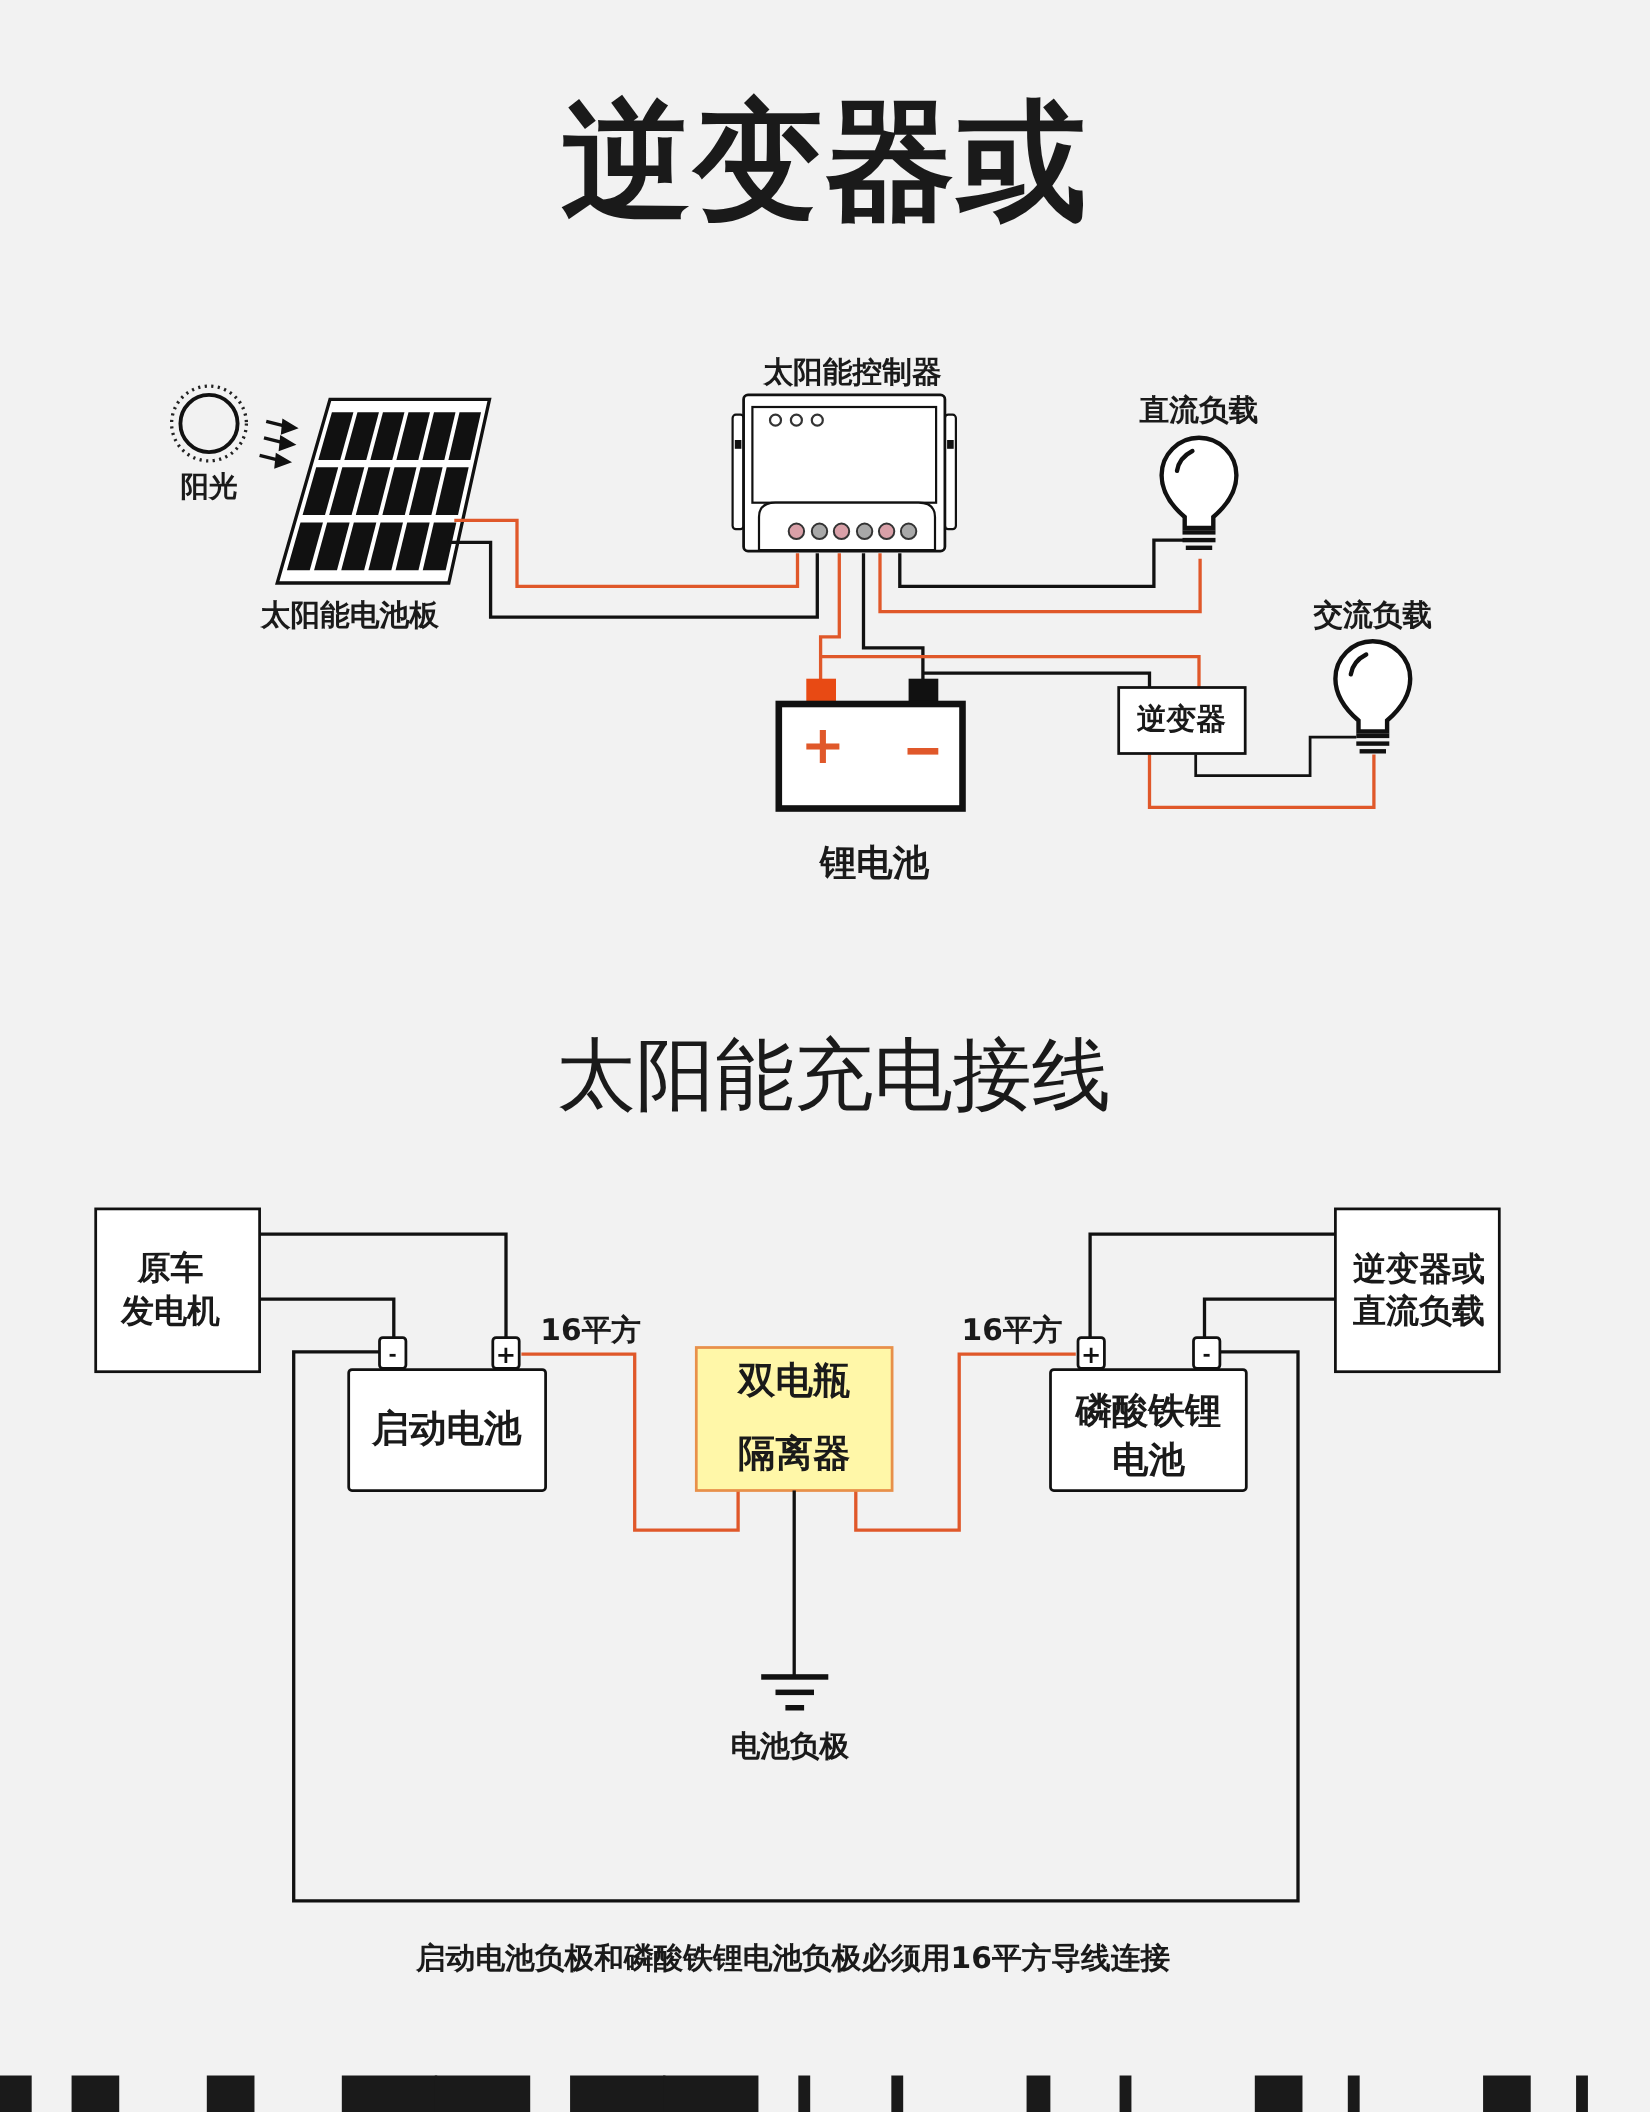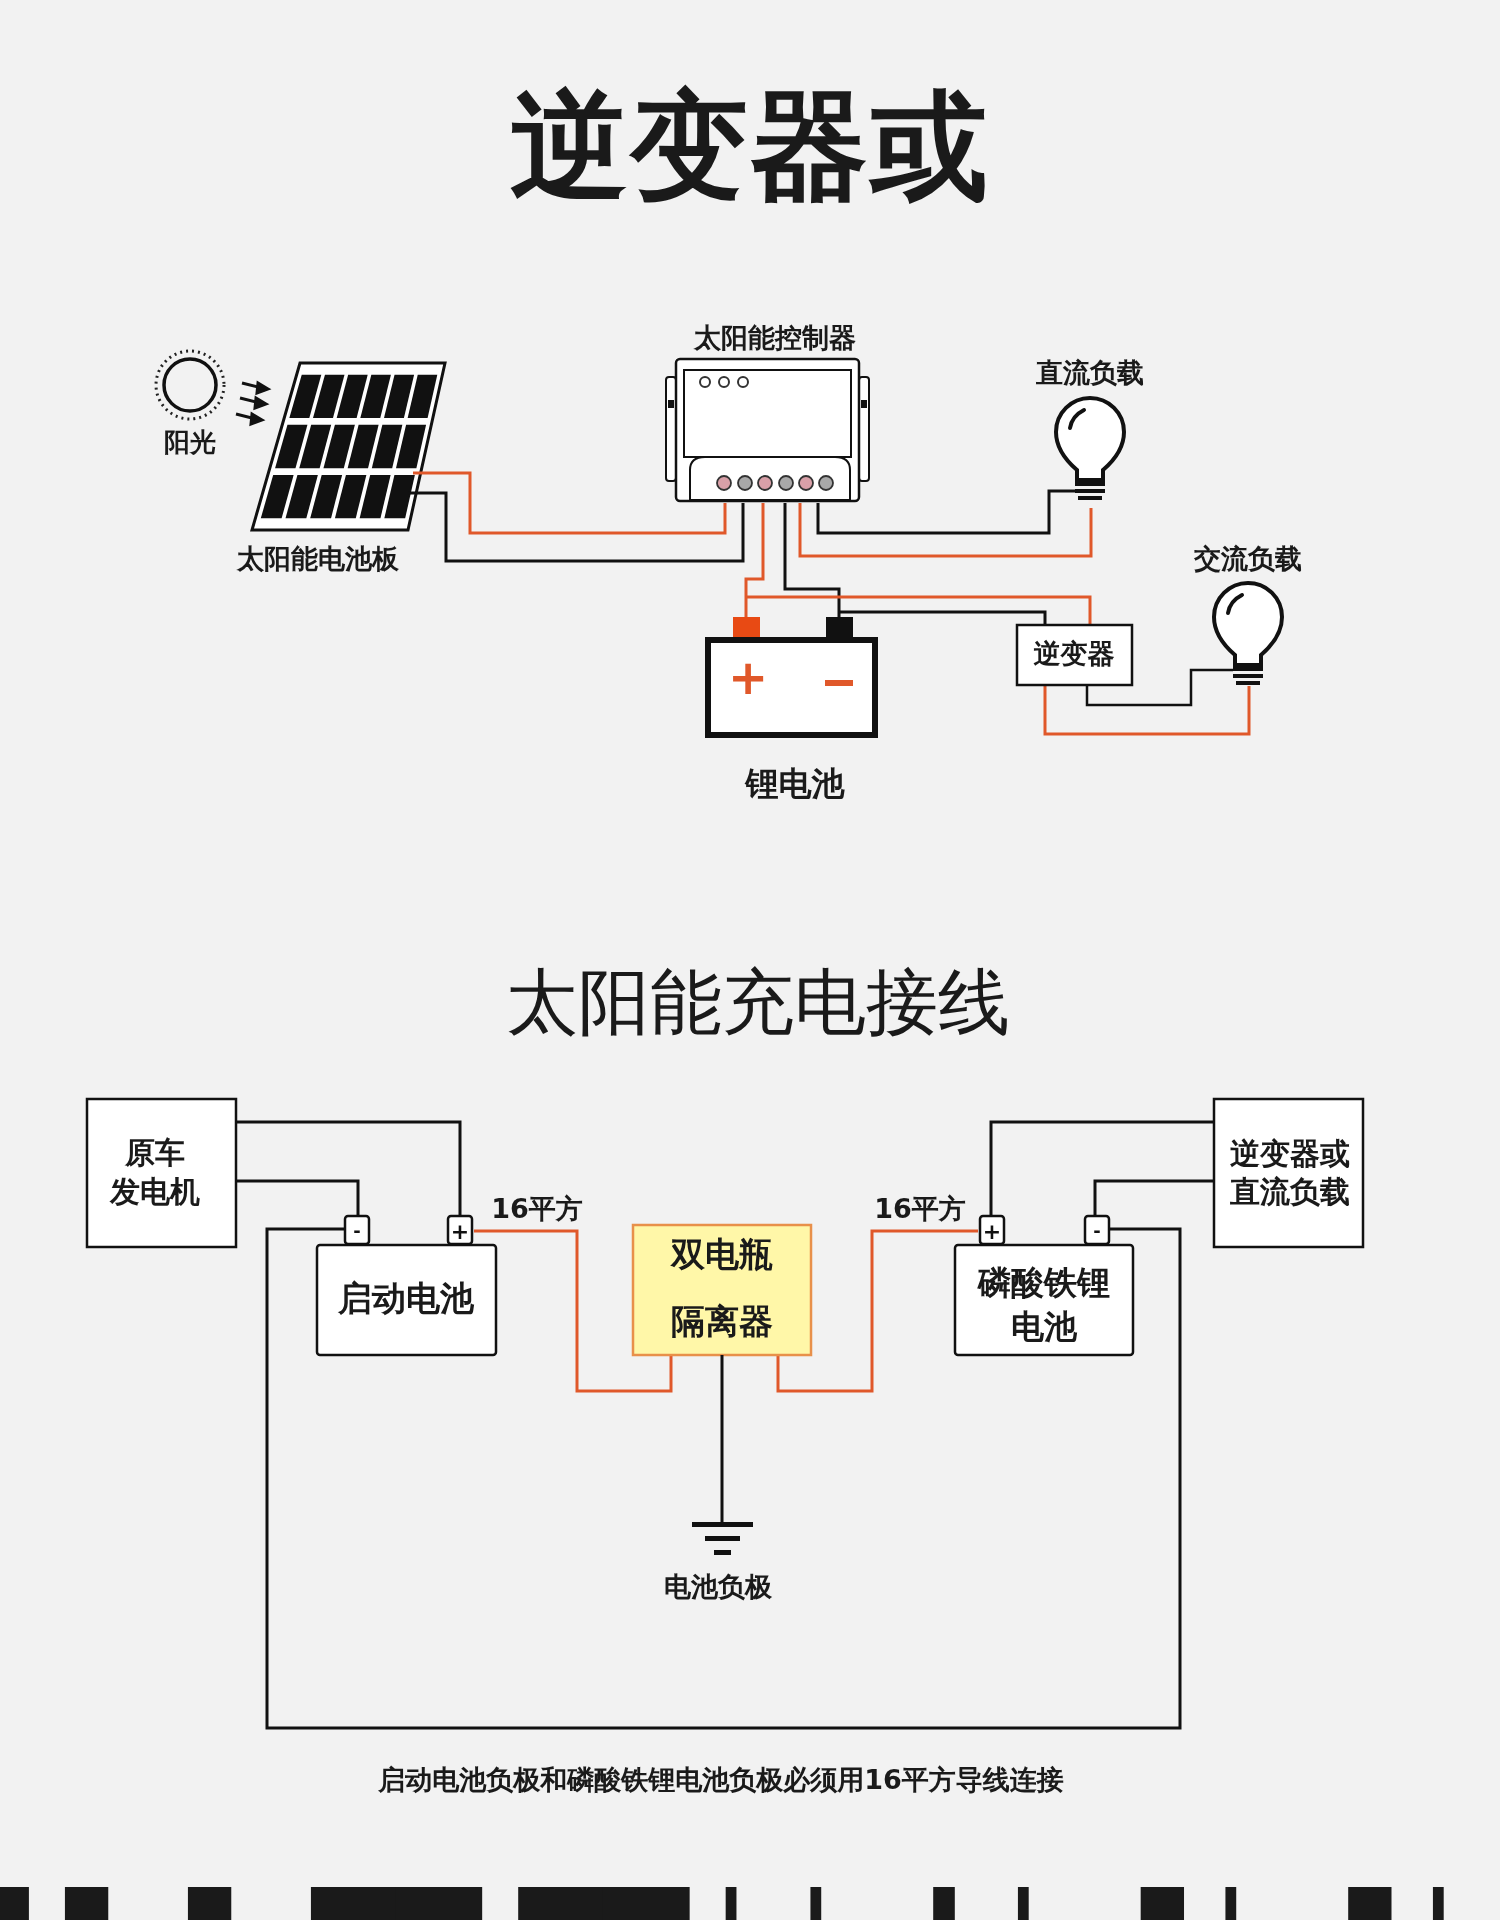--- a/index.html
+++ b/index.html
@@ -4,21 +4,21 @@
 <style>
   html, body { margin: 0; padding: 0; }
   body {
     width: 1500px; height: 1920px; overflow: hidden;
     background: #f2f2f2;
     font-family: "DejaVu Sans", "Liberation Sans", sans-serif;
     position: relative;
   }
   .txt { position: absolute; white-space: nowrap; color: #1a1a1a; font-weight: bold; transform: translate(-50%, -50%); }
   #main-title { left: 750px; top: 148px; font-size: 118px; letter-spacing: 2px; }
-  #section-title { left: 758px; top: 978px; font-size: 72px; font-weight: normal; color: #1a1a1a; margin-top: 25px; }
+  #section-title { left: 758px; top: 978px; font-size: 72px; font-weight: normal; color: #1a1a1a; }
   #cut-title { left: 750px; top: 1952px; font-size: 110px; font-weight: bold; }
   svg#diagram { position: absolute; left: 0; top: 0; }
   .lbl { font-family: "DejaVu Sans", "Liberation Sans", sans-serif; font-weight: bold; fill: #1a1a1a; }
 </style>
 </head>
 <body>
 
 <div id="main-title" class="txt">逆变器或</div>
 
 <svg id="diagram" width="1500" height="1920" viewBox="0 0 1500 1920" xmlns="http://www.w3.org/2000/svg">

